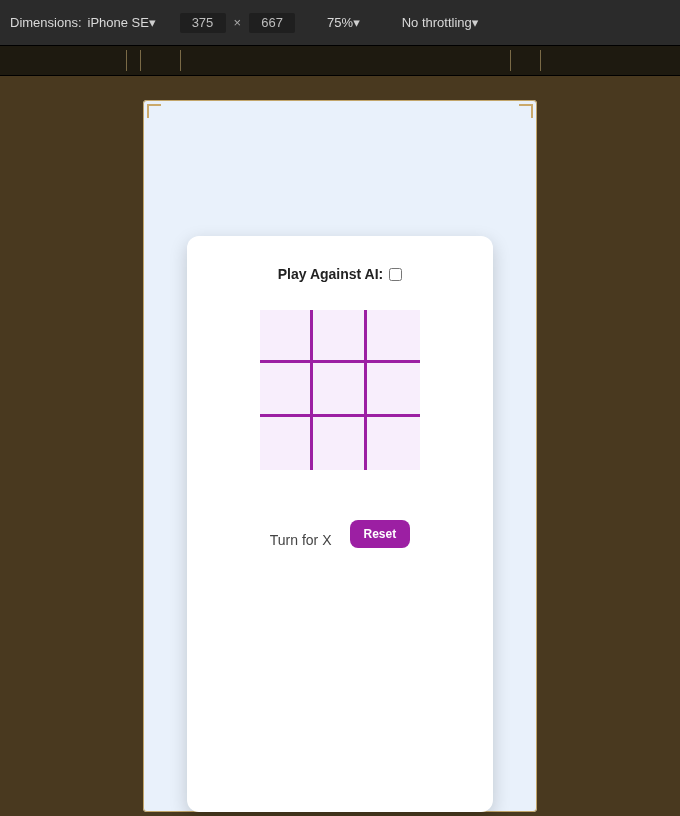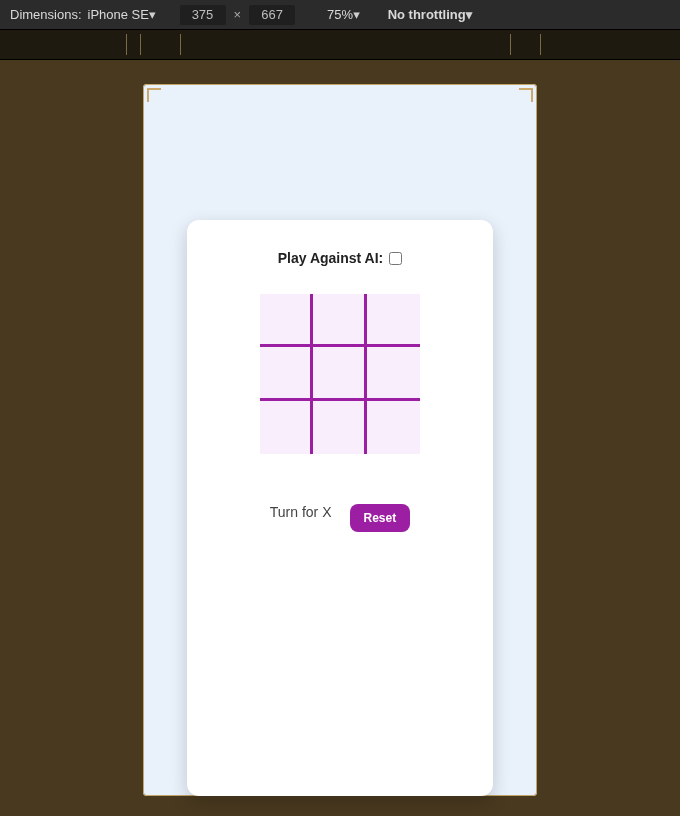--- a/index.html
+++ b/index.html
@@ -4,21 +4,21 @@
   <style>
     * { margin: 0; padding: 0; box-sizing: border-box; }
     html, body { width: 680px; height: 816px; overflow: hidden; }
     body {
       font-family: -apple-system, BlinkMacSystemFont, "Segoe UI", Arial, sans-serif;
       background: #49391f;
     }
 
     
     .toolbar {
-      height: 30px;
+      height: 46px;
       background: #2b2b2b;
       color: #d9d9d9;
       display: flex;
       align-items: center;
       font-size: 13px;
       padding: 0 10px;
       gap: 6px;
       border-bottom: 1px solid #000;
     }
     .tb-seg { display: flex; align-items: center; gap: 6px; }
@@ -129,21 +129,21 @@
     .cell {
       background: #f8eefc;
       border: 0 solid #9c1fa3;
     }
     
     .cell.r1, .cell.r2 { border-bottom-width: 3px; }
     .cell.c1, .cell.c2 { border-right-width: 3px; }
 
     .footer-row {
       display: flex;
-      align-items: flex-start;
+      align-items: flex-end;
       gap: 18px;
     }
     .turn {
       font-size: 14px;
       color: #444;
     }
     .reset-btn {
       background: #9c1fa3;
       color: #fff;
       border: none;
@@ -169,21 +169,21 @@
     <input class="tb-input" value="375" style="">
     <span class="tb-x">×</span>
     <input class="tb-input" value="667" style="">
   </div>
   <div class="tb-seg" style="margin-left:26px;">
     <span class="tb-drop">
       <span>75%</span>
       <span class="chev">▾</span>
     </span>
   </div>
-  <div class="tb-seg" style="margin-left:22px;font-weight:bold;">
+  <div class="tb-seg" style="margin-left:36px;">
     <span class="tb-drop">
       <span>No throttling</span>
       <span class="chev">▾</span>
     </span>
   </div>
   <div class="tb-spacer"></div>
 </div>
 
 <div class="ruler">
   <div class="tick" style="left:126px;"></div>

